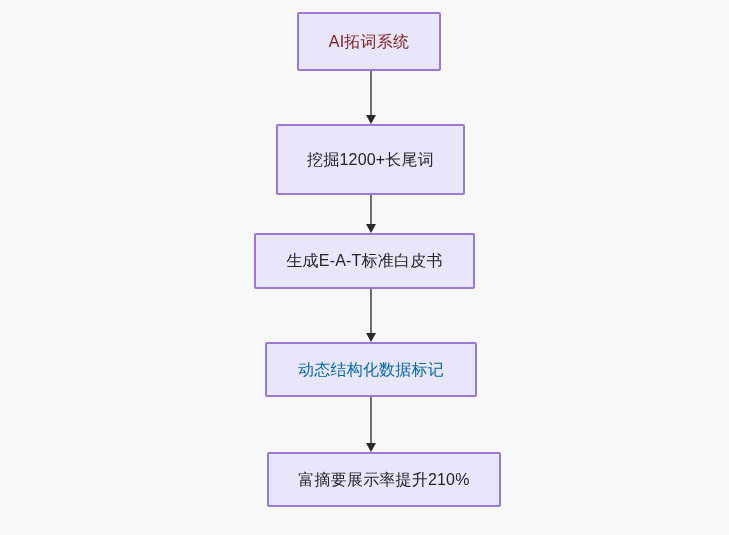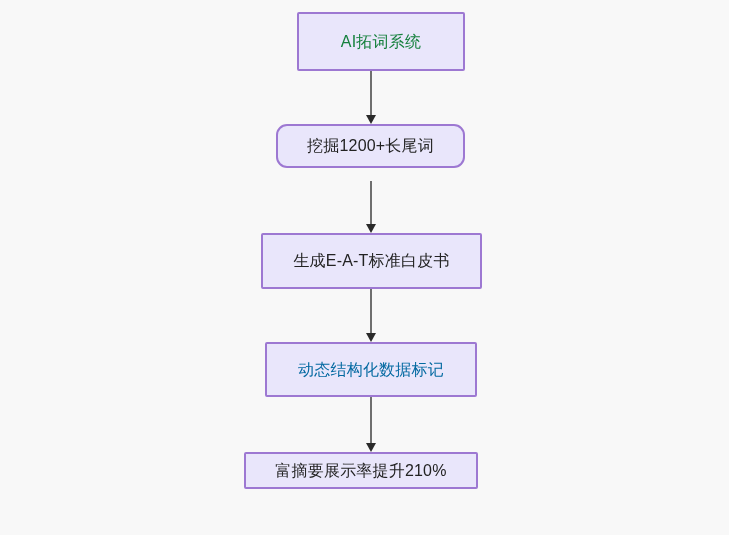--- a/index.html
+++ b/index.html
@@ -68,28 +68,28 @@
       <div class="head" style="top: 43px; border-top-color: rgb(42, 42, 42);"></div>
     </div>
     <div class="edge" style="left: 371px; top: 289px;">
       <div class="line" style="height: 44px; background: rgb(111, 111, 111);"></div>
       <div class="head" style="top: 44px; border-top-color: rgb(42, 42, 42);"></div>
     </div>
     <div class="edge" style="left: 371px; top: 397px;">
       <div class="line" style="height: 46px; background: rgb(111, 111, 111);"></div>
       <div class="head" style="top: 46px; border-top-color: rgb(42, 42, 42);"></div>
     </div>
-    <div class="node" style="left: 297px; top: 12px; width: 168px; height: 59px; background: rgb(233, 230, 251); border-color: rgb(157, 120, 210); color: #15803d;">
+    <div class="node" style="left: 297px; top: 12px; width: 144px; height: 59px; background: rgb(233, 230, 251); border-color: rgb(157, 120, 210); color: #7f1d1d;">
       <span>AI拓词系统</span>
     </div>
-    <div class="node" style="left: 276px; top: 124px; width: 189px; height: 44px; background: rgb(233, 230, 251); border-color: rgb(157, 120, 210); color: rgb(35, 35, 35); border-radius: 11px;">
+    <div class="node" style="left: 276px; top: 124px; width: 189px; height: 71px; background: rgb(233, 230, 251); border-color: rgb(157, 120, 210); color: rgb(35, 35, 35);">
       <span>挖掘1200+长尾词</span>
     </div>
-    <div class="node" style="left: 261px; top: 233px; width: 221px; height: 56px; background: rgb(233, 230, 251); border-color: rgb(157, 120, 210); color: rgb(35, 35, 35);">
+    <div class="node" style="left: 254px; top: 233px; width: 221px; height: 56px; background: rgb(233, 230, 251); border-color: rgb(157, 120, 210); color: rgb(35, 35, 35);">
       <span>生成E-A-T标准白皮书</span>
     </div>
     <div class="node" style="left: 265px; top: 342px; width: 212px; height: 55px; background: rgb(233, 230, 251); border-color: rgb(157, 120, 210); color: #0369a1;">
       <span>动态结构化数据标记</span>
     </div>
-    <div class="node" style="left: 244px; top: 452px; width: 234px; height: 37px; background: rgb(233, 230, 251); border-color: rgb(157, 120, 210); color: rgb(35, 35, 35);">
+    <div class="node" style="left: 267px; top: 452px; width: 234px; height: 55px; background: rgb(233, 230, 251); border-color: rgb(157, 120, 210); color: rgb(35, 35, 35);">
       <span>富摘要展示率提升210%</span>
     </div>
   </div>
 
 </body></html>

